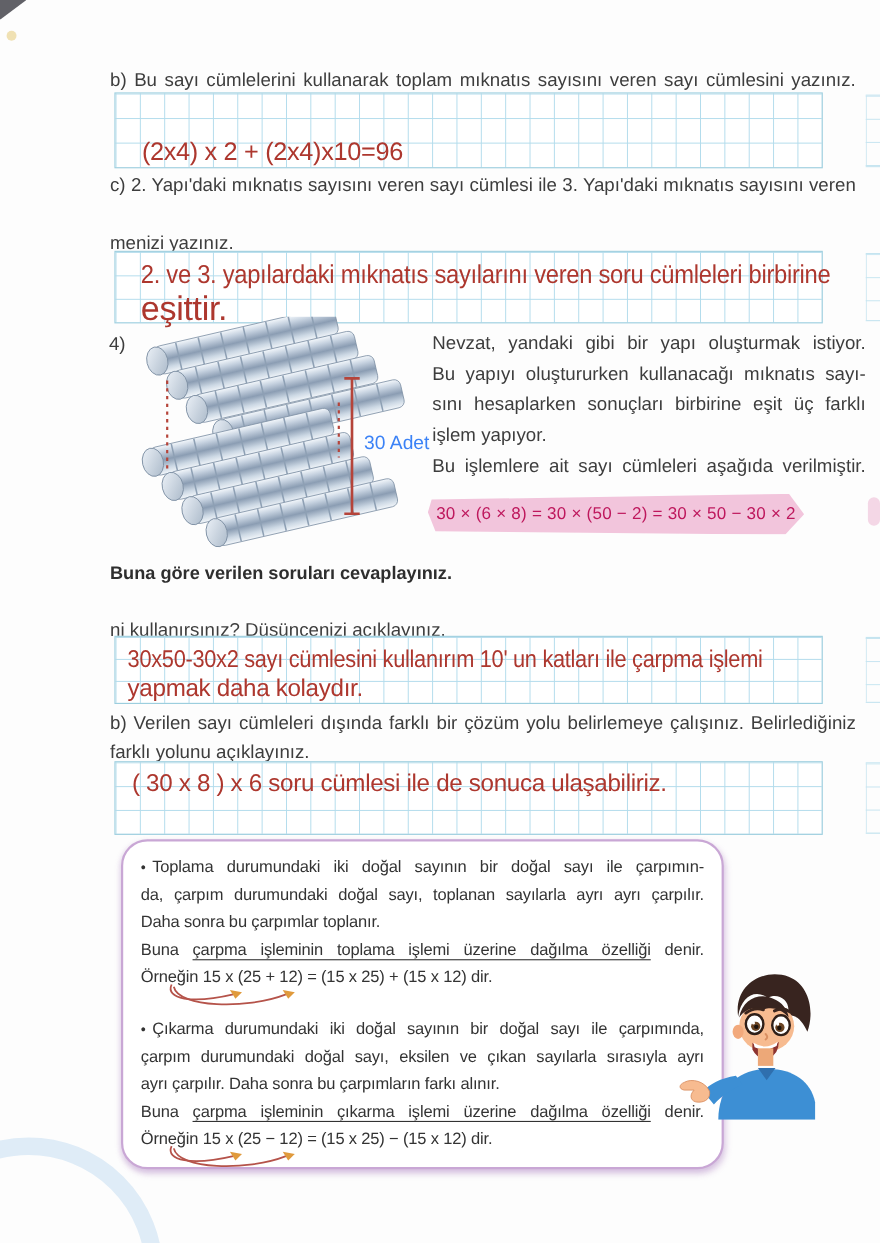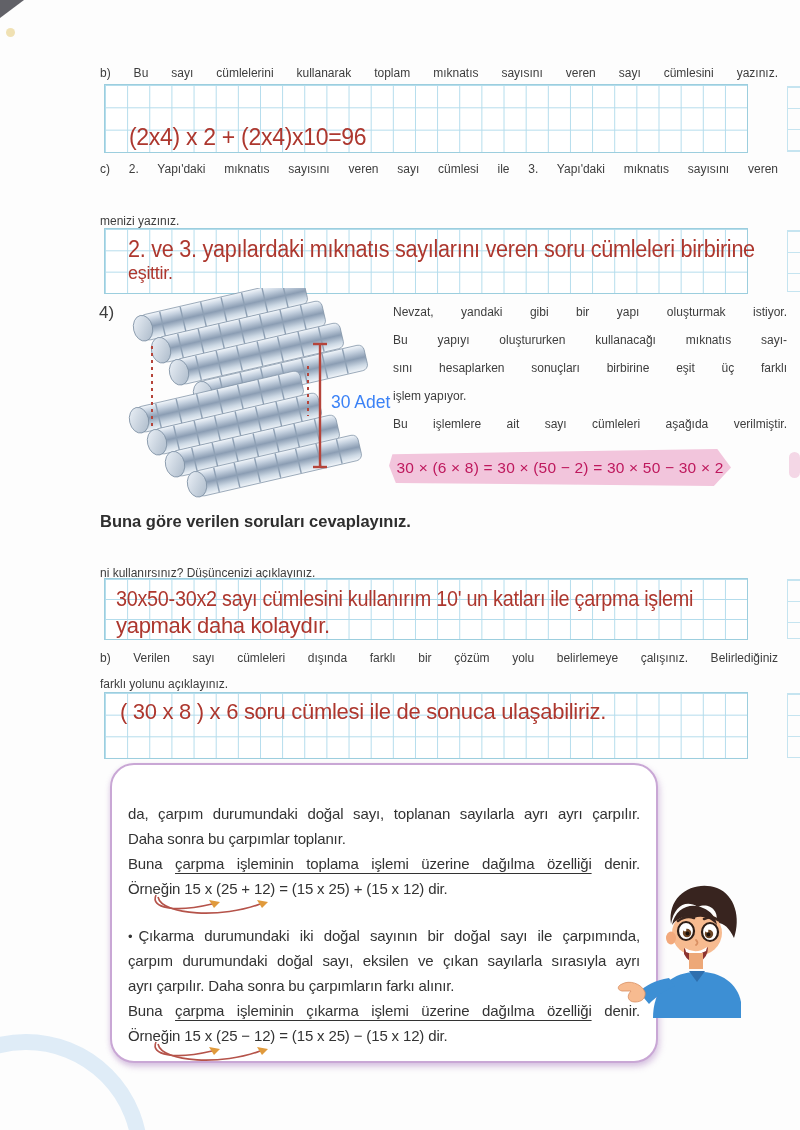--- a/index.html
+++ b/index.html
@@ -2,21 +2,21 @@
 <html><head>
 <meta charset="utf-8">
 <style>
   html,body{margin:0;padding:0;background:#e8e8e8;}
   .page{
     position:relative;width:800px;height:1130px;margin:0 auto;
     background:#fdfdfd;overflow:hidden;
     font-family:"Liberation Sans",sans-serif;
   }
   .abs{position:absolute;}
-  .t{position:absolute;font-size:12px;color:#3d3d3d;line-height:26px;}
+  .t{position:absolute;font-size:17px;color:#3d3d3d;line-height:26px;}
   .j{text-align:justify;text-align-last:justify;}
   .bold{font-weight:bold;color:#2e2e2e;}
   .grid{
     position:absolute;
     border:1px solid #9ccede;
     background-image:
       linear-gradient(to right,#b3dcec 1px,transparent 1px),
       linear-gradient(to bottom,#b3dcec 1px,transparent 1px);
     background-color:#ffffff;
   }
@@ -61,21 +61,21 @@
   <div class="t j" style="left:100px;top:60px;width:678px;">b) Bu sayı cümlelerini kullanarak toplam mıknatıs sayısını veren sayı cümlesini yazınız.</div>
 
   <div class="grid" style="left:104px;top:84px;width:642px;height:67px;background-size:22.15px 22.33px;"></div>
   <div class="ans" style="left:129px;top:124px;font-size:23px;">(2x4) x 2 + (2x4)x10=96</div>
 
   <div class="t j" style="left:100px;top:156px;width:678px;">c) 2. Yapı'daki mıknatıs sayısını veren sayı cümlesi ile 3. Yapı'daki mıknatıs sayısını veren</div>
   <div class="t" style="left:100px;top:208px;width:678px;">menizi yazınız.</div>
 
   <div class="grid" style="left:104px;top:228px;width:642px;height:64px;background-size:22.15px 21.33px;"></div>
   <div class="ans" style="left:128px;top:236px;font-size:23.5px;transform:scaleX(.92);">2. ve 3. yapılardaki mıknatıs sayılarını veren soru cümleleri birbirine</div>
-  <div class="ans" style="left:128px;top:263px;font-size:18px;">eşittir.</div>
+  <div class="ans" style="left:128px;top:263px;font-size:31px;">eşittir.</div>
 
   <div class="t" style="left:99px;top:300px;font-size:17px;">4)</div>
 
   <svg class="abs" style="left:118px;top:288px;" width="264" height="216" viewBox="0 0 264 216">
     <defs>
       <linearGradient id="mgrad" x1="0" y1="0" x2="0" y2="1">
         <stop offset="0" stop-color="#f4f8fc"></stop>
           <stop offset="0.22" stop-color="#c6d2e0"></stop>
         <stop offset="0.5" stop-color="#8b9db3"></stop>
           <stop offset="0.78" stop-color="#ccd8e4"></stop>
@@ -136,20 +136,23 @@
   <div class="ans" style="left:116px;top:586px;font-size:22px;transform:scaleX(.9);">30x50-30x2 sayı cümlesini kullanırım 10' un katları ile çarpma işlemi</div>
   <div class="ans" style="left:116px;top:613px;font-size:22px;">yapmak daha kolaydır.</div>
 
   <div class="t j" style="left:100px;top:645px;width:678px;">b) Verilen sayı cümleleri dışında farklı bir çözüm yolu belirlemeye çalışınız. Belirlediğiniz</div>
   <div class="t" style="left:100px;top:671px;width:678px;">farklı yolunu açıklayınız.</div>
 
   <div class="grid" style="left:104px;top:692px;width:642px;height:65px;background-size:22.15px 21.66px;"></div>
   <div class="ans" style="left:120px;top:699px;font-size:22px;">( 30 x 8 ) x 6 soru cümlesi ile de sonuca ulaşabiliriz.</div>
 
   <div class="infobox">
+    <div class="boxline j" style="top:13px;">
+      <span class="dot">•</span><span>Toplama durumundaki iki doğal sayının bir doğal sayı ile çarpımın-</span>
+    </div>
     <div class="boxline j" style="top:38px;">da, çarpım durumundaki doğal sayı, toplanan sayılarla ayrı ayrı çarpılır.</div>
     <div class="boxline" style="top:63px;">Daha sonra bu çarpımlar toplanır.</div>
     <div class="boxline j" style="top:88px;">
       <span>Buna</span> <span class="u">çarpma işleminin toplama işlemi üzerine dağılma özelliği</span> <span>denir.</span>
     </div>
     <div class="boxline" style="top:113px;">Örneğin 15 x (25 + 12) = (15 x 25) + (15 x 12) dir.</div>
 
     <div class="boxline j" style="top:160px;">
       <span class="dot">•</span><span>Çıkarma durumundaki iki doğal sayının bir doğal sayı ile çarpımında,</span>
     </div>

